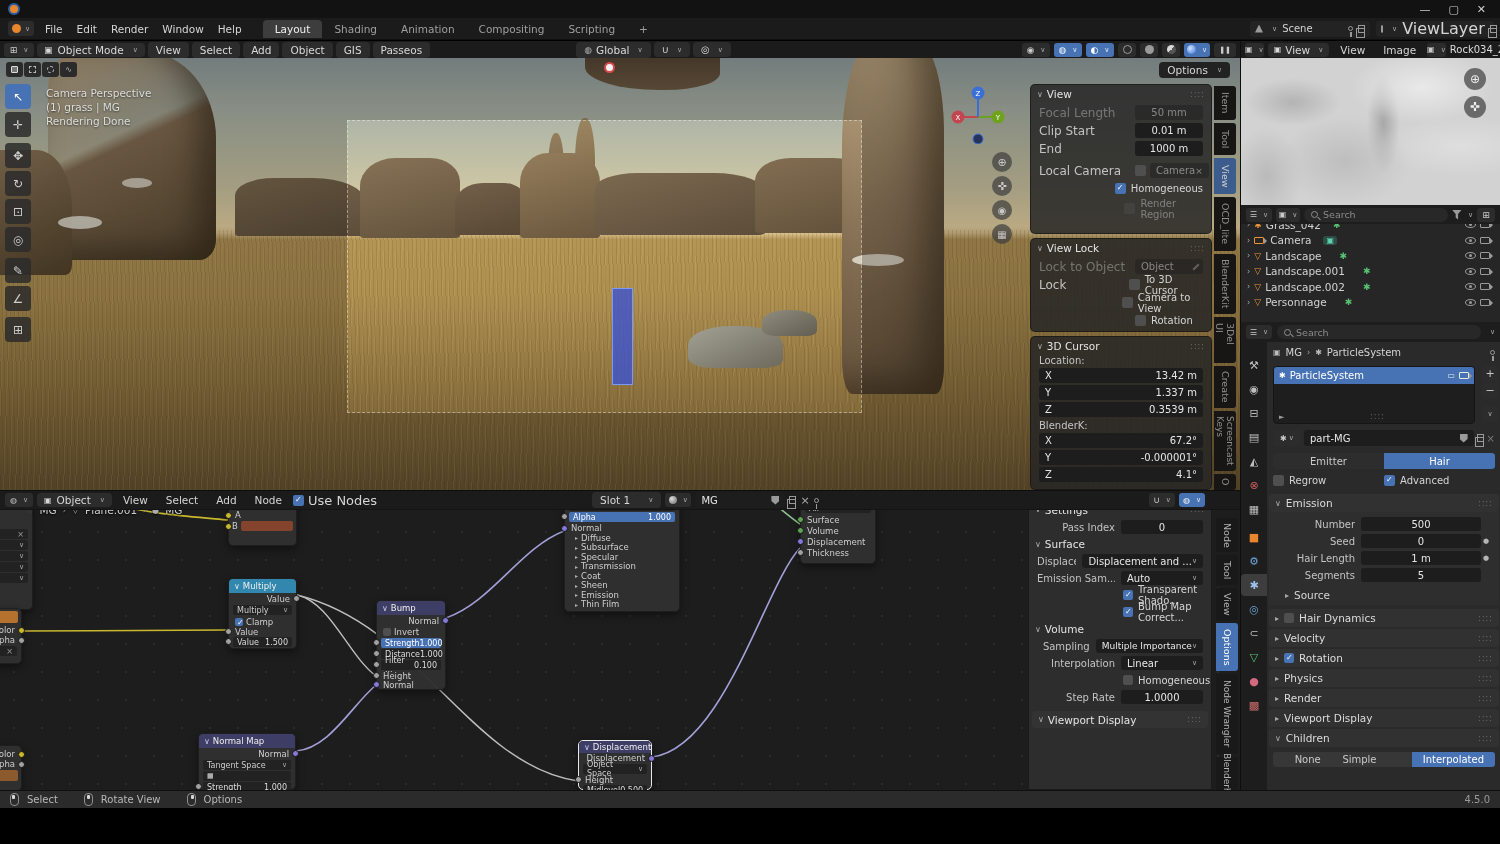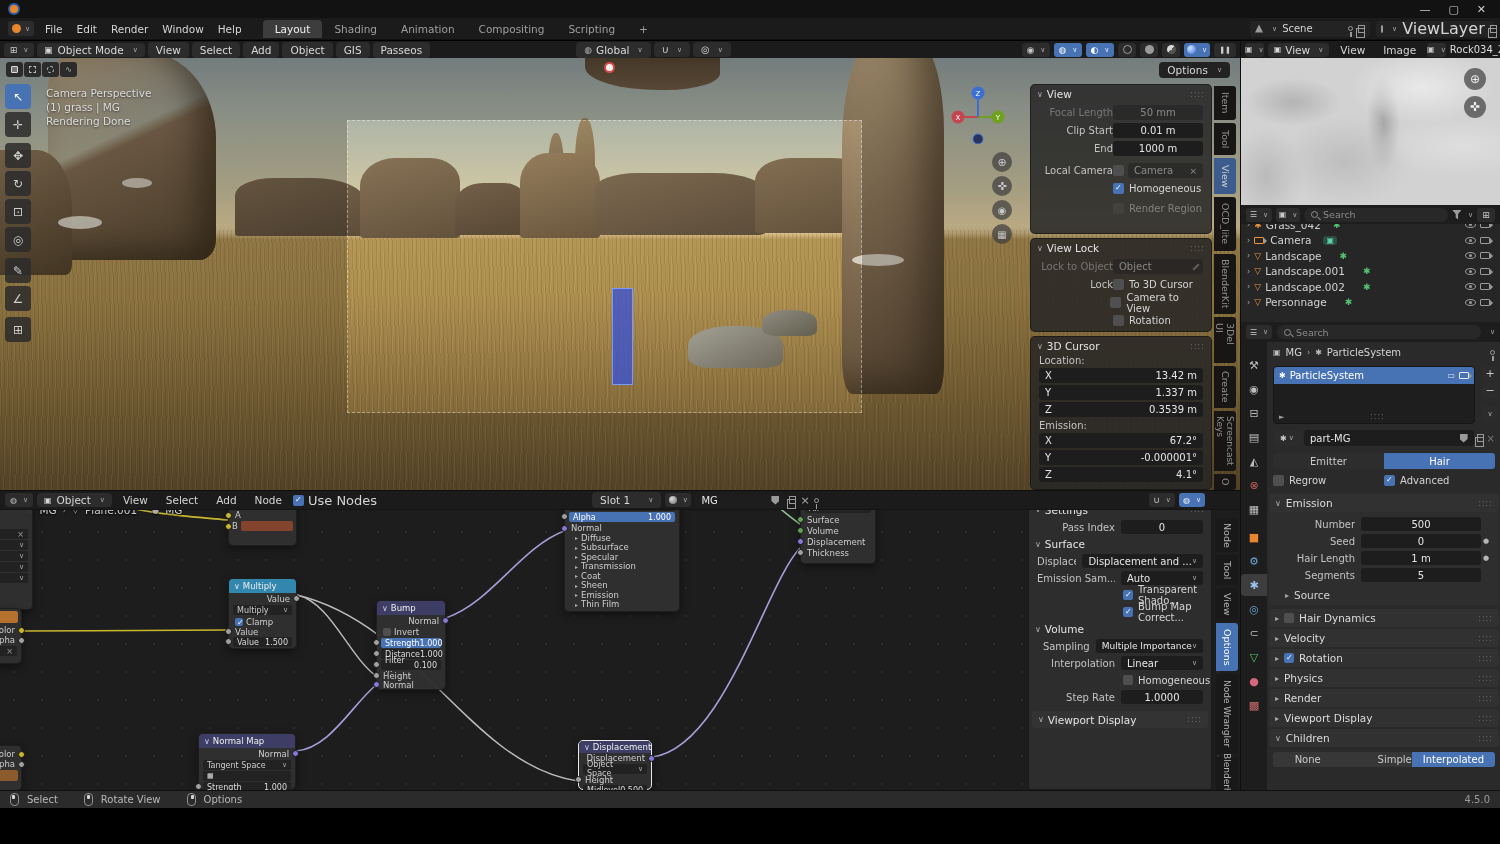--- a/index.html
+++ b/index.html
@@ -11,21 +11,21 @@
 .menu{padding:2px 7px;color:#d5d5d5;font-size:10.5px;white-space:nowrap}
 .tab{padding:3px 12px;color:#9f9f9f;font-size:10.5px;border-radius:4px 4px 0 0;white-space:nowrap}
 .tab.active{background:#3d3d3d;color:#efefef}
 .chev{font-size:7px;color:#a7a7a7;margin-left:4px}
 .field{background:#1d1d1d;border-radius:3px;color:#e6e6e6;display:flex;align-items:center;justify-content:space-between;padding:0 6px;font-size:10px;height:15px}
 .field.center{justify-content:center}
 .chk{width:11px;height:11px;border-radius:2px;background:#4f4f4f;display:inline-block;position:relative;flex:0 0 auto}
 .chk.on{background:#4772b3}
 .chk.on::after{content:"✓";color:#fff;font-size:8px;position:absolute;left:2px;top:0}
 .prow{display:flex;align-items:center;height:17px;margin:1px 8px}
-.plab{width:74px;text-align:right;margin-right:0;color:#c3c3c3;font-size:10px;white-space:nowrap}
+.plab{width:74px;margin-right:22px;color:#c3c3c3;font-size:12px;white-space:nowrap}
 .npan{position:absolute;left:1030px;width:182px;background:rgba(38,38,38,.85);border-radius:5px;border:1px solid rgba(15,15,15,.55);overflow:hidden}
 .phead{display:flex;align-items:center;height:18px;padding:0 6px;color:#e4e4e4;font-size:10.5px;gap:4px}
 .grip{margin-left:auto;color:#6c6c6c;font-size:8px;letter-spacing:1px}
 .vtab{writing-mode:vertical-rl;background:#191919;color:#b3b3b3;font-size:9.5px;border-radius:0 3px 3px 0;display:flex;align-items:center;justify-content:center;position:absolute;width:22px;padding:6px 0}
 .vtab.active{background:#4772b3;color:#fff}
 .mag{width:7px;height:7px;border:1.3px solid #8f8f8f;border-radius:50%;position:relative;flex:0 0 auto}
 .mag::after{content:"";position:absolute;width:4px;height:1.3px;background:#8f8f8f;transform:rotate(45deg);right:-4px;bottom:-2px}
 .eye{width:11px;height:7px;border:1px solid #9a9a9a;border-radius:50%;position:relative}
 .eye::after{content:"";width:3px;height:3px;background:#9a9a9a;border-radius:50%;position:absolute;left:3px;top:1px}
 .camic{width:10px;height:7px;border:1px solid #9a9a9a;border-radius:1px;position:relative}
@@ -350,21 +350,21 @@
         <span>13.42 m</span>
       </div>
     <div class="field" style="margin:2px 8px">
         <span>Y</span>
         <span>1.337 m</span>
       </div>
     <div class="field" style="margin:2px 8px">
         <span>Z</span>
         <span>0.3539 m</span>
       </div>
-    <div style="margin:3px 8px 0 8px;font-size:10px;color:#c3c3c3">Emission:</div>
+    <div style="margin:3px 8px 0 8px;font-size:10px;color:#c3c3c3">BlenderK:</div>
     <div class="field" style="margin:2px 8px">
         <span>X</span>
         <span>67.2°</span>
       </div>
     <div class="field" style="margin:2px 8px">
         <span>Y</span>
         <span>-0.000001°</span>
       </div>
     <div class="field" style="margin:2px 8px">
         <span>Z</span>
@@ -704,21 +704,21 @@
       </div>
     <div class="phdr">
         <span class="arrow">∨</span>
         <span>Children</span>
         <span class="grip">::::</span>
       </div>
     <div class="flex" style="margin:5px 6px 0 6px">
       <div style="flex:1;height:15px;background:#373737;border-radius:3px 0 0 3px;display:flex;align-items:center;justify-content:center;font-size:10px;color:#c9c9c9">
           <span>None</span>
         </div>
-      <div style="flex:1;height:15px;background:#373737;display:flex;align-items:center;justify-content:flex-end;font-size:10px;color:#c9c9c9">
+      <div style="flex:1;height:15px;background:#373737;display:flex;align-items:center;justify-content:flex-start;font-size:10px;color:#c9c9c9">
           <span>Simple</span>
         </div>
       <div style="flex:1.2;height:15px;background:#4772b3;border-radius:0 3px 3px 0;display:flex;align-items:center;justify-content:center;font-size:10px;color:#fff">
           <span>Interpolated</span>
         </div>
     </div>
   </div>
 </div>
 
 <div class="abs" style="left:0;top:490px;width:1240px;height:300px;overflow:hidden;background:#1d1d1d">

